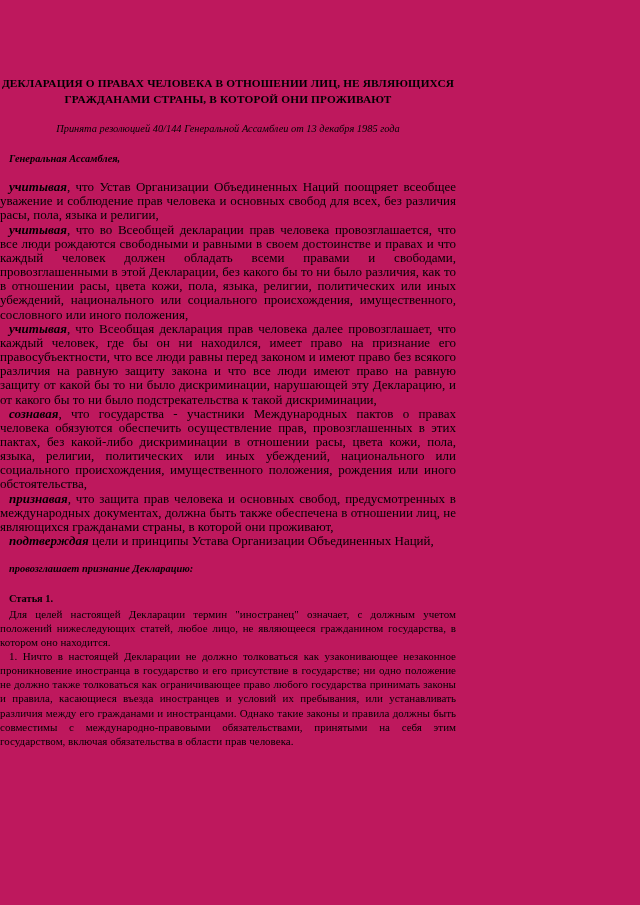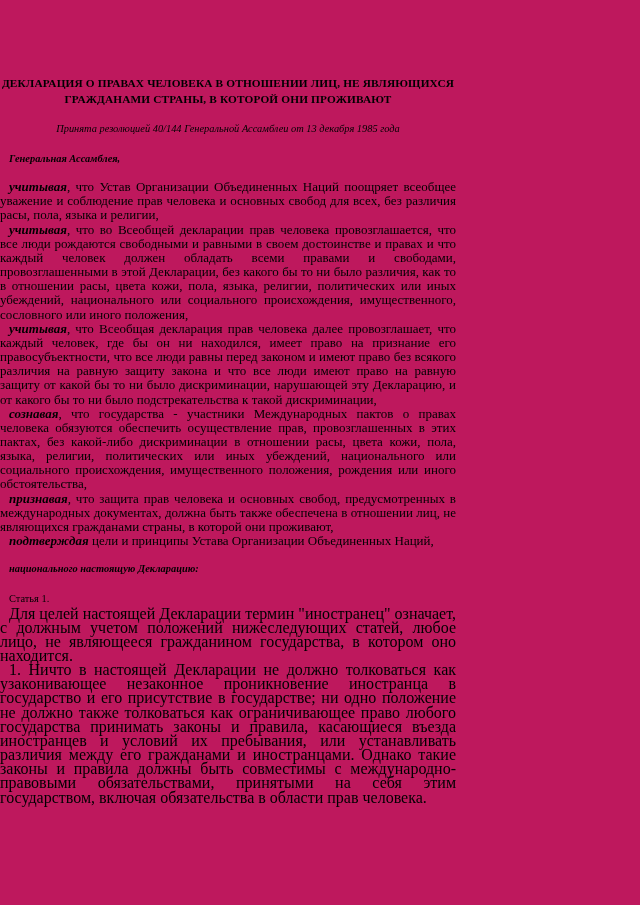--- a/index.html
+++ b/index.html
@@ -93,29 +93,29 @@
     font-size: 10.4px;
     font-weight: bold;
     font-style: italic;
     line-height: 14.15px;
     text-indent: 9px;
   }
 
   .article-heading {
     margin: 16px 0 0 0;
     font-size: 10.4px;
-    font-weight: normal;
+    font-weight: bold;
     line-height: 14.15px;
     text-indent: 9px;
     text-align: left;
   }
 
   .article-body {
     margin: 0;
-    font-size: 16px;
+    font-size: 11px;
     line-height: 14.15px;
     text-align: justify;
     text-indent: 9px;
   }
 </style>
 </head>
 <body>
 
 <div class="page">
 
@@ -145,21 +145,21 @@
 
 
     <p class="para">
       <span class="lead">признавая</span><span>, что защита прав человека и основных свобод, предусмотренных в международных документах, должна быть также обеспечена в отношении лиц, не являющихся гражданами страны, в которой они проживают,</span>
     </p>
 
     <p class="para nojust">
       <span class="lead">подтверждая</span><span> цели и принципы Устава Организации Объединенных Наций,</span>
     </p>
 
-    <p class="proclaim">национального настоящую Декларацию:</p>
+    <p class="proclaim">провозглашает признание Декларацию:</p>
 
     <p class="article-heading">Статья 1.</p>
     <p class="article-body">Для целей настоящей Декларации термин "иностранец" означает, с должным учетом положений нижеследующих статей, любое лицо, не являющееся гражданином государства, в котором оно находится.</p>
 
     <p class="article-body">1. Ничто в настоящей Декларации не должно толковаться как узаконивающее незаконное проникновение иностранца в государство и его присутствие в государстве; ни одно положение не должно также толковаться как ограничивающее право любого государства принимать законы и правила, касающиеся въезда иностранцев и условий их пребывания, или устанавливать различия между его гражданами и иностранцами. Однако такие законы и правила должны быть совместимы с международно-правовыми обязательствами, принятыми на себя этим государством, включая обязательства в области прав человека.</p>
 
   </div>
 </div>
 
 </body></html>

